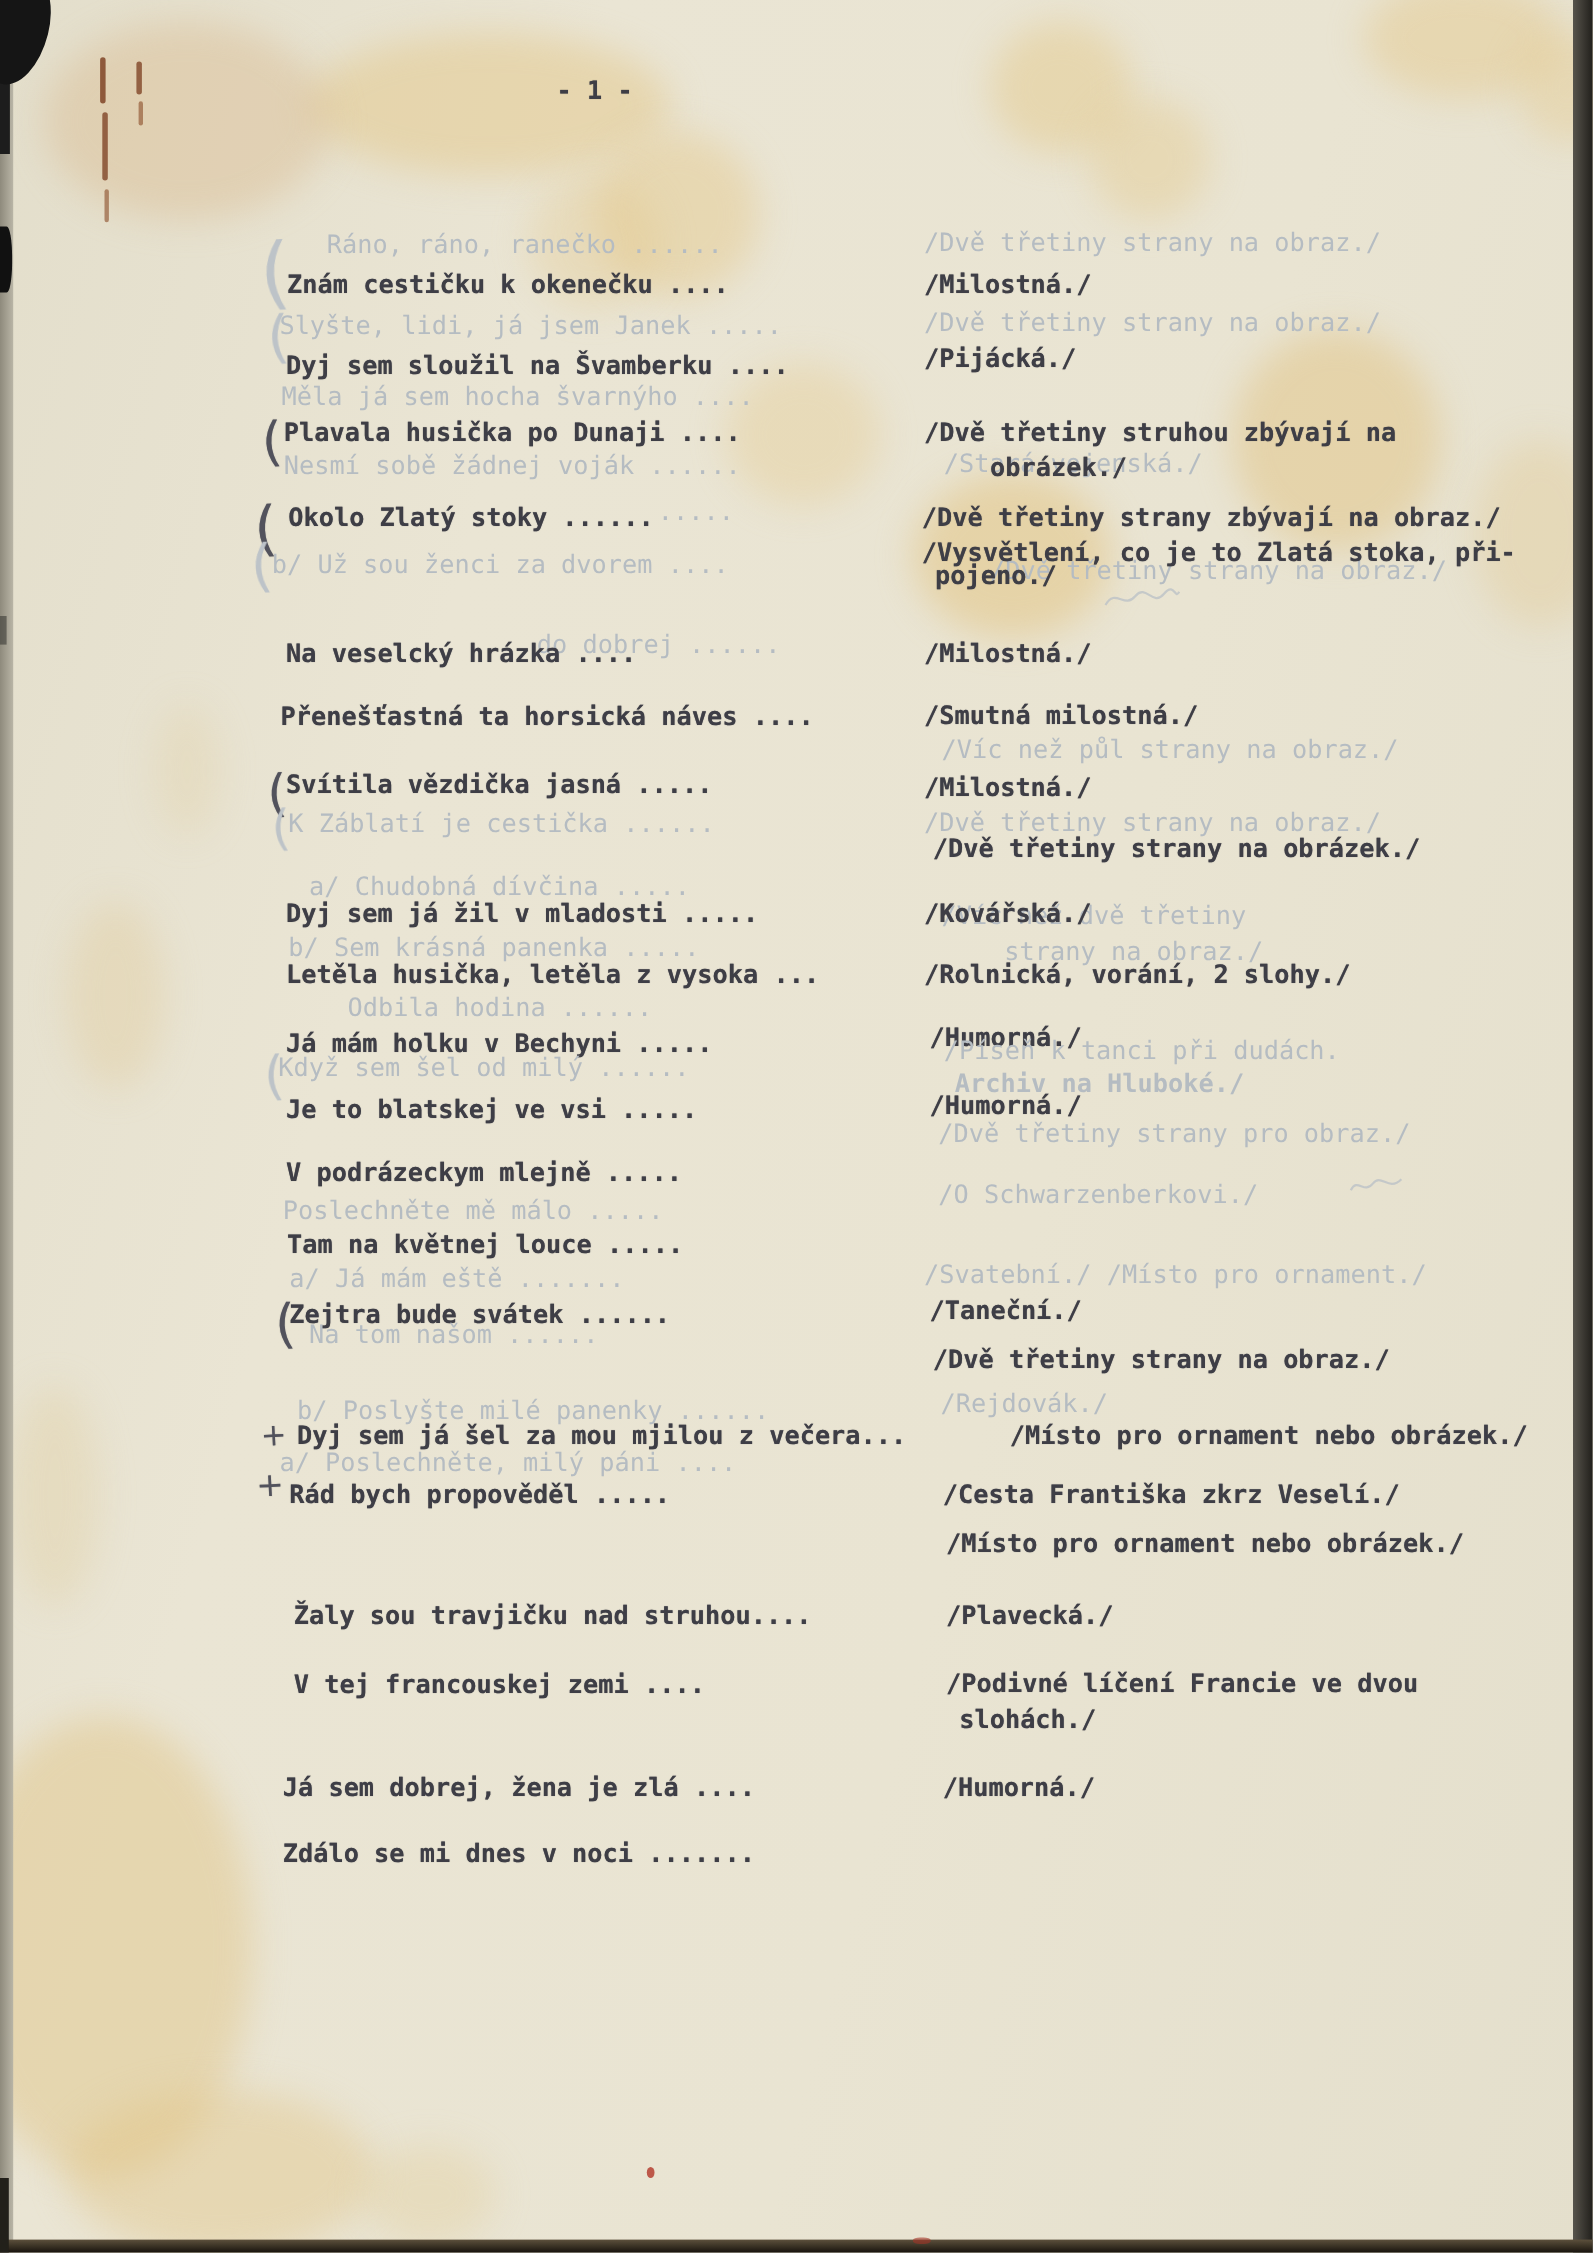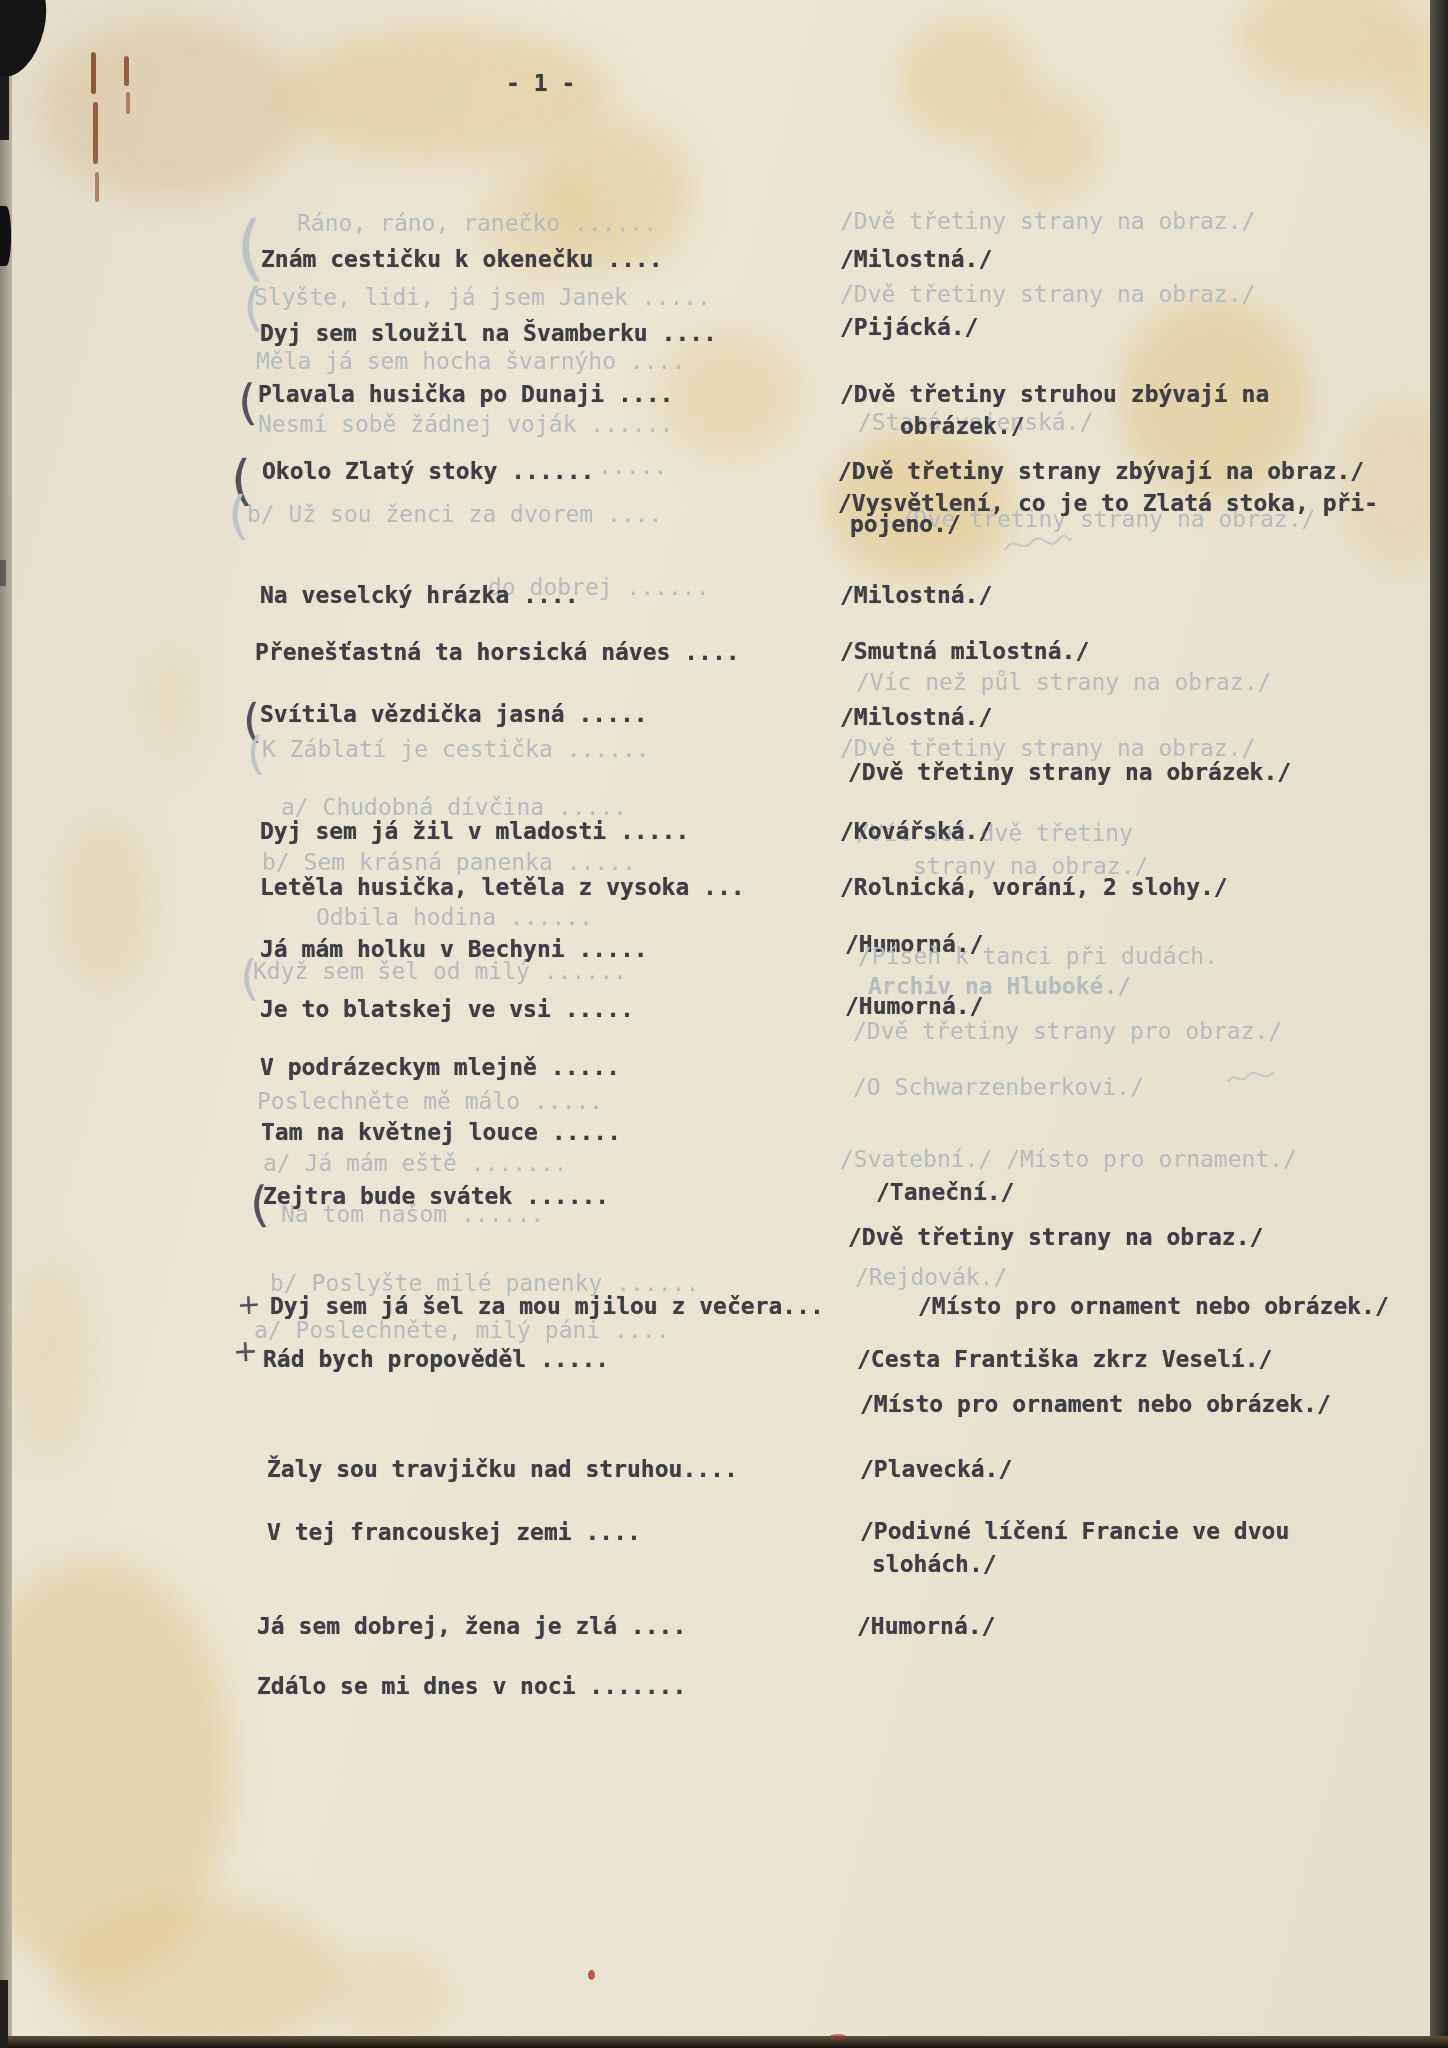--- a/index.html
+++ b/index.html
@@ -120,21 +120,21 @@
       <div class="line ghost" style="left: 913px; top: 855px;">strany na obraz./</div>
       <div class="line ink" style="left: 840px; top: 820px;">/Kovářská./</div>
       <div class="line ink" style="left: 840px; top: 876px;">/Rolnická, vorání, 2 slohy./</div>
       <div class="line ink" style="left: 845px; top: 933px;">/Humorná./</div>
       <div class="line ghost" style="left: 858px; top: 945px;">/Píseň k tanci při dudách.</div>
       <div class="line ghost" style="left: 868px; top: 975px; font-weight: bold;">Archiv na Hluboké./</div>
       <div class="line ink" style="left: 845px; top: 995px;">/Humorná./</div>
       <div class="line ghost" style="left: 853px; top: 1020px;">/Dvě třetiny strany pro obraz./</div>
       <div class="line ghost" style="left: 853px; top: 1076px;">/O Schwarzenberkovi./</div>
       <div class="line ghost" style="left: 840px; top: 1148px;">/Svatební./ /Místo pro ornament./</div>
-      <div class="line ink" style="left: 876px; top: 1181px;">/Taneční./</div>
+      <div class="line ink" style="left: 845px; top: 1181px;">/Taneční./</div>
       <div class="line ink" style="left: 848px; top: 1226px;">/Dvě třetiny strany na obraz./</div>
       <div class="line ghost" style="left: 855px; top: 1266px;">/Rejdovák./</div>
       <div class="line ink" style="left: 918px; top: 1295px;">/Místo pro ornament nebo obrázek./</div>
       <div class="line ink" style="left: 857px; top: 1348px;">/Cesta Františka zkrz Veselí./</div>
       <div class="line ink" style="left: 860px; top: 1393px;">/Místo pro ornament nebo obrázek./</div>
       <div class="line ink" style="left: 860px; top: 1458px;">/Plavecká./</div>
       <div class="line ink" style="left: 860px; top: 1520px;">/Podivné líčení Francie ve dvou</div>
       <div class="line ink" style="left: 872px; top: 1553px;">slohách./</div>
       <div class="line ink" style="left: 857px; top: 1615px;">/Humorná./</div>
       <div class="mark ghost" style="left: 236px; top: 214px; font-size: 72px;">(</div>

